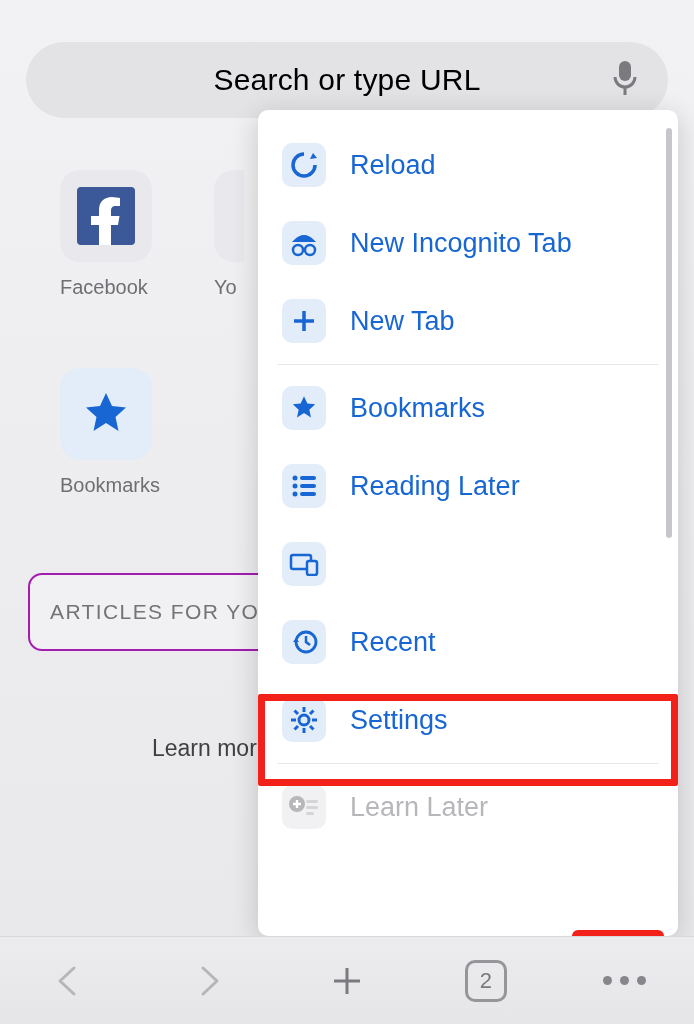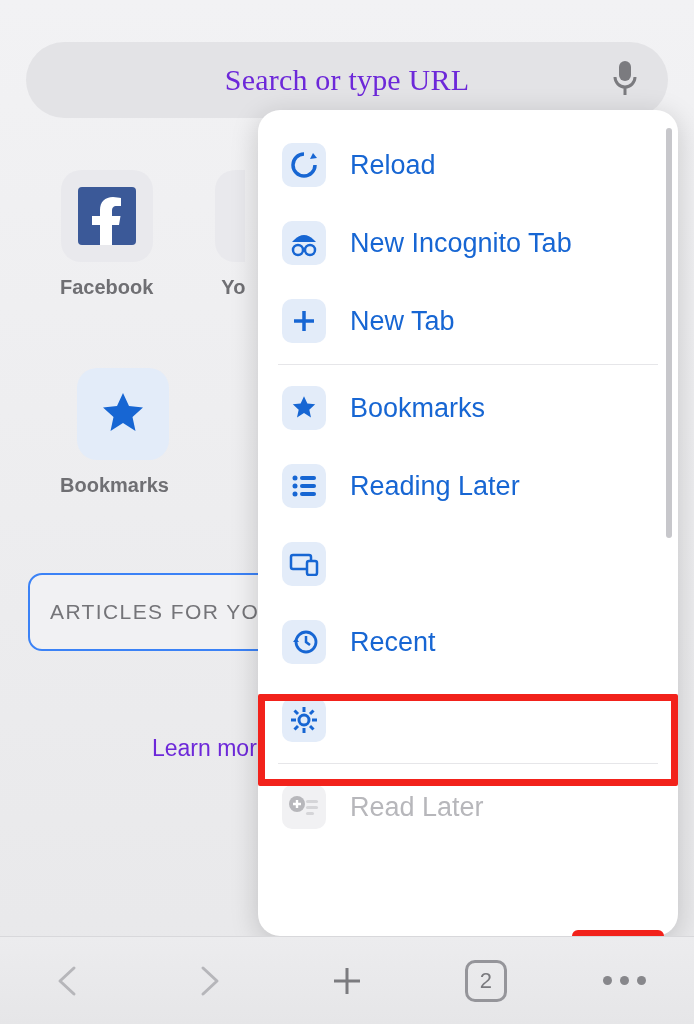--- a/index.html
+++ b/index.html
@@ -5,55 +5,55 @@
   * { box-sizing: border-box; margin: 0; padding: 0; }
   html, body { width: 694px; height: 1024px; overflow: hidden; font-family: -apple-system, Helvetica, Arial, sans-serif; }
   body { background: linear-gradient(to bottom, #f2f2f4 0%, #e8e8ea 100%); position: relative; }
 
   
   .searchbar {
     position: absolute; top: 42px; left: 26px; right: 26px; height: 76px;
     background: #e3e3e6; border-radius: 38px;
     display: flex; align-items: center; justify-content: center;
   }
-  .searchbar .ph { color: #6d28d9; font-size: 30px; letter-spacing: 0.2px; font-family: Liberation Serif, serif; }
+  .searchbar .ph { color: #000000; font-size: 30px; letter-spacing: 0.2px; }
   .searchbar .mic { position: absolute; right: 30px; top: 50%; transform: translateY(-50%); }
 
   
   .tiles { position: absolute; top: 170px; left: 60px; display: flex; gap: 62px; }
-  .tile { display: flex; flex-direction: column; align-items: flex-end; font-weight: bold; }
+  .tile { display: flex; flex-direction: column; align-items: flex-start; }
   .tile .iconbox {
     width: 92px; height: 92px; border-radius: 20px; background: #e9e9ed;
     display: flex; align-items: center; justify-content: center;
   }
   .tile .iconbox.light { background: #e3ecf9; }
   .tile .label { margin-top: 14px; color: #6f6f73; font-size: 20px; }
   .fb {
     width: 58px; height: 58px; background: #3b5998; border-radius: 4px;
     display: flex; align-items: flex-end; justify-content: center;
   }
   .fb svg { width: 34px; height: 48px; }
   .star svg { width: 50px; height: 50px; }
   .tiles.row2 { top: 368px; }
 
   
   .articles-pill {
     position: absolute; top: 573px; left: 28px; width: 300px; height: 78px;
-    border: 2px solid #3b82f6; border-radius: 14px; background: #f1f1f3;
+    border: 2px solid #a21caf; border-radius: 14px; background: #f1f1f3;
     display: flex; align-items: center; padding-left: 20px;
     color: #747478; font-size: 21px; letter-spacing: 1.4px;
   }
 
   
-  .learn { position: absolute; top: 735px; left: 152px; color: #6d28d9; font-size: 23px; }
+  .learn { position: absolute; top: 735px; left: 152px; color: #404040; font-size: 23px; }
 
   
   .menu {
     position: absolute; top: 110px; left: 258px; width: 420px; height: 826px;
-    background: #fff; border-radius: 22px;
+    background: #fff; border-radius: 10px;
     box-shadow: 0 6px 28px rgba(0,0,0,0.18);
     overflow: hidden;
   }
   .menu .scroll-ind {
     position: absolute; right: 6px; top: 18px; width: 6px; height: 410px;
     background: #c7c7cb; border-radius: 3px;
   }
   .menu-item {
     display: flex; align-items: center; height: 78px; padding-left: 24px;
   }
@@ -234,35 +234,36 @@
             <line x1="15" y1="23" x2="15" y2="28"></line>
             <line x1="2" y1="15" x2="7" y2="15"></line>
             <line x1="23" y1="15" x2="28" y2="15"></line>
             <line x1="5.5" y1="5.5" x2="9" y2="9"></line>
             <line x1="21" y1="21" x2="24.5" y2="24.5"></line>
             <line x1="5.5" y1="24.5" x2="9" y2="21"></line>
             <line x1="21" y1="9" x2="24.5" y2="5.5"></line>
           </g>
         </svg>
     </span>
+    <span class="mi-label">Settings</span>
   </div>
 
   <div class="sep"></div>
 
   <div class="menu-item disabled">
     <span class="mi-icon">
       <svg width="32" height="26" viewBox="0 0 32 26">
           <circle cx="9" cy="10" r="8" fill="#b7b7bb"></circle>
           <path d="M5 10 h8 M9 6 v8" stroke="#fff" stroke-width="2.4"></path>
           <rect x="18" y="6" width="12" height="3" rx="1.5" fill="#d5d5d8"></rect>
           <rect x="18" y="12" width="12" height="3" rx="1.5" fill="#d5d5d8"></rect>
           <rect x="18" y="18" width="8" height="3" rx="1.5" fill="#d5d5d8"></rect>
         </svg>
     </span>
-    <span class="mi-label">Read Later</span>
+    <span class="mi-label">Learn Later</span>
   </div>
 </div>
 
 <div class="hl-settings"></div>
 <div class="hl-more"></div>
 
 <div class="nav">
   <div class="nbtn">
     <svg width="38" height="38" viewBox="0 0 38 38" fill="none">
         <path d="M24 6 10 19 24 32" stroke-width="3" stroke-linecap="round" stroke-linejoin="round"></path>

